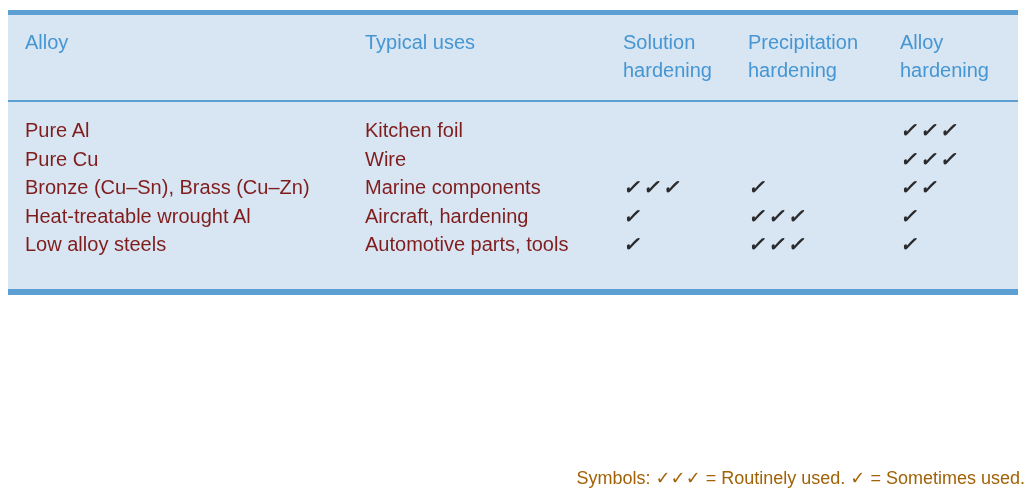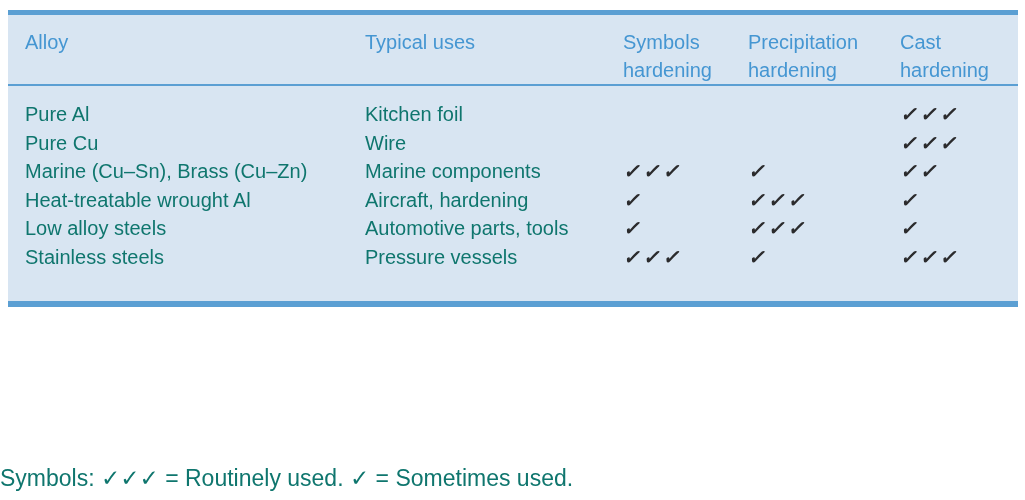--- a/index.html
+++ b/index.html
@@ -23,113 +23,106 @@
     border-top: 5px solid #5b9fd3;
     border-bottom: 6px solid #5b9fd3;
   }
   thead th {
     color: #4596d2;
     font-weight: normal;
     font-size: 20px;
     line-height: 28px;
     text-align: left;
     vertical-align: top;
-    padding: 13px 8px 0 0;
+    padding: 13px 8px 16px 0;
     border-bottom: 2px solid #5b9fd3;
   }
   thead th:first-child { padding-left: 17px; }
   tbody td {
     font-size: 20px;
     line-height: 28.5px;
-    color: #0f766e;
+    color: #7f1d1d;
     vertical-align: top;
     padding: 0 8px 0 0;
   }
   tbody td:first-child { padding-left: 17px; }
   tbody td.uses { white-space: pre-line; }
   tbody td.check {
     vertical-align: bottom;
     font-weight: bold;
     font-style: italic;
     letter-spacing: 3px;
     color: #2b2b2d;
   }
   tbody tr:first-child td { padding-top: 14px; }
   tbody tr:last-child td { padding-bottom: 30px; }
   .legend {
     position: absolute;
     left: 0; top: 466px;
     width: 1025px;
-    text-align: left;
-    color: #0f766e;
-    font-size: 23px;
+    text-align: right;
+    color: #a16207;
+    font-size: 18px;
     line-height: 24px;
   }
 </style>
 </head>
 <body>
 
 <div class="table-wrap">
   <table class="alloy-table">
     <colgroup>
       <col style="width:357px">
       <col style="width:258px">
       <col style="width:125px">
       <col style="width:152px">
       <col style="width:118px">
     </colgroup>
     <thead>
       <tr>
         <th>Alloy</th>
         <th>Typical uses</th>
-        <th>Symbols hardening</th>
+        <th>Solution hardening</th>
         <th>Precipitation hardening</th>
-        <th>Cast hardening</th>
+        <th>Alloy hardening</th>
       </tr>
     </thead>
     <tbody>
         <tr>
           <td>Pure Al</td>
           <td class="uses">Kitchen foil</td>
           <td class="check"></td>
           <td class="check"></td>
           <td class="check">✓✓✓</td>
         </tr>
         <tr>
           <td>Pure Cu</td>
           <td class="uses">Wire</td>
           <td class="check"></td>
           <td class="check"></td>
           <td class="check">✓✓✓</td>
         </tr>
         <tr>
-          <td>Marine (Cu–Sn), Brass (Cu–Zn)</td>
+          <td>Bronze (Cu–Sn), Brass (Cu–Zn)</td>
           <td class="uses">Marine components</td>
           <td class="check">✓✓✓</td>
           <td class="check">✓</td>
           <td class="check">✓✓</td>
         </tr>
         <tr>
           <td>Heat-treatable wrought Al</td>
           <td class="uses">Aircraft, hardening</td>
           <td class="check">✓</td>
           <td class="check">✓✓✓</td>
           <td class="check">✓</td>
         </tr>
         <tr>
           <td>Low alloy steels</td>
           <td class="uses">Automotive parts, tools</td>
           <td class="check">✓</td>
           <td class="check">✓✓✓</td>
           <td class="check">✓</td>
         </tr>
-        <tr>
-          <td>Stainless steels</td>
-          <td class="uses">Pressure vessels</td>
-          <td class="check">✓✓✓</td>
-          <td class="check">✓</td>
-          <td class="check">✓✓✓</td>
-        </tr>
       </tbody>
   </table>
 </div>
 
 <div class="legend">Symbols: ✓✓✓ = Routinely used. ✓ = Sometimes used.</div>
 
 </body></html>

